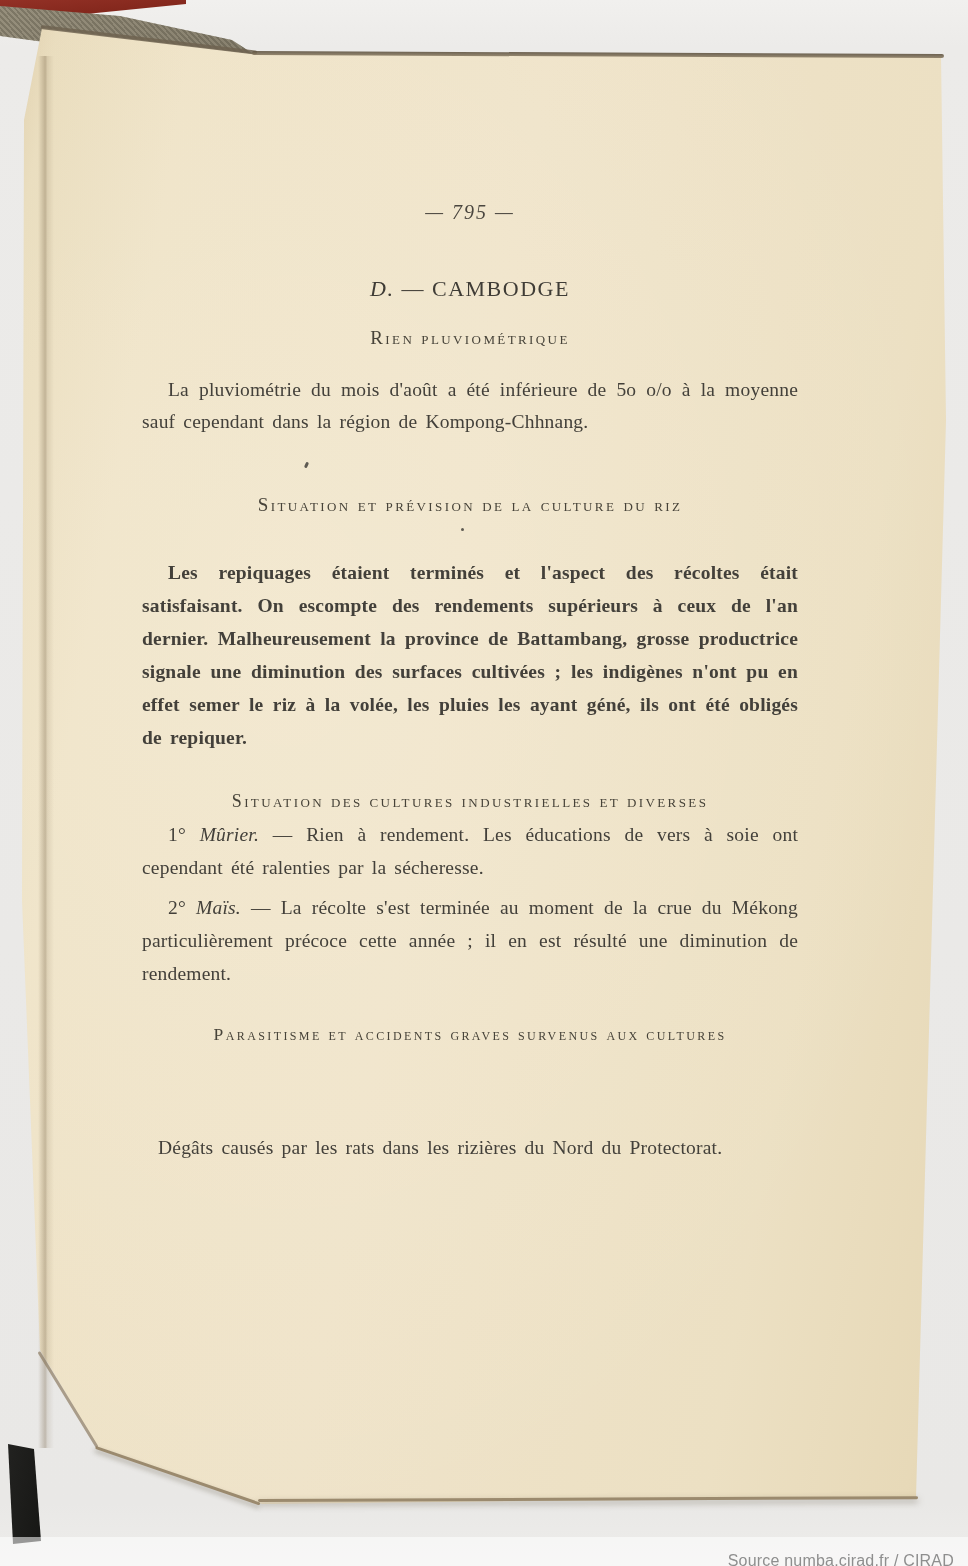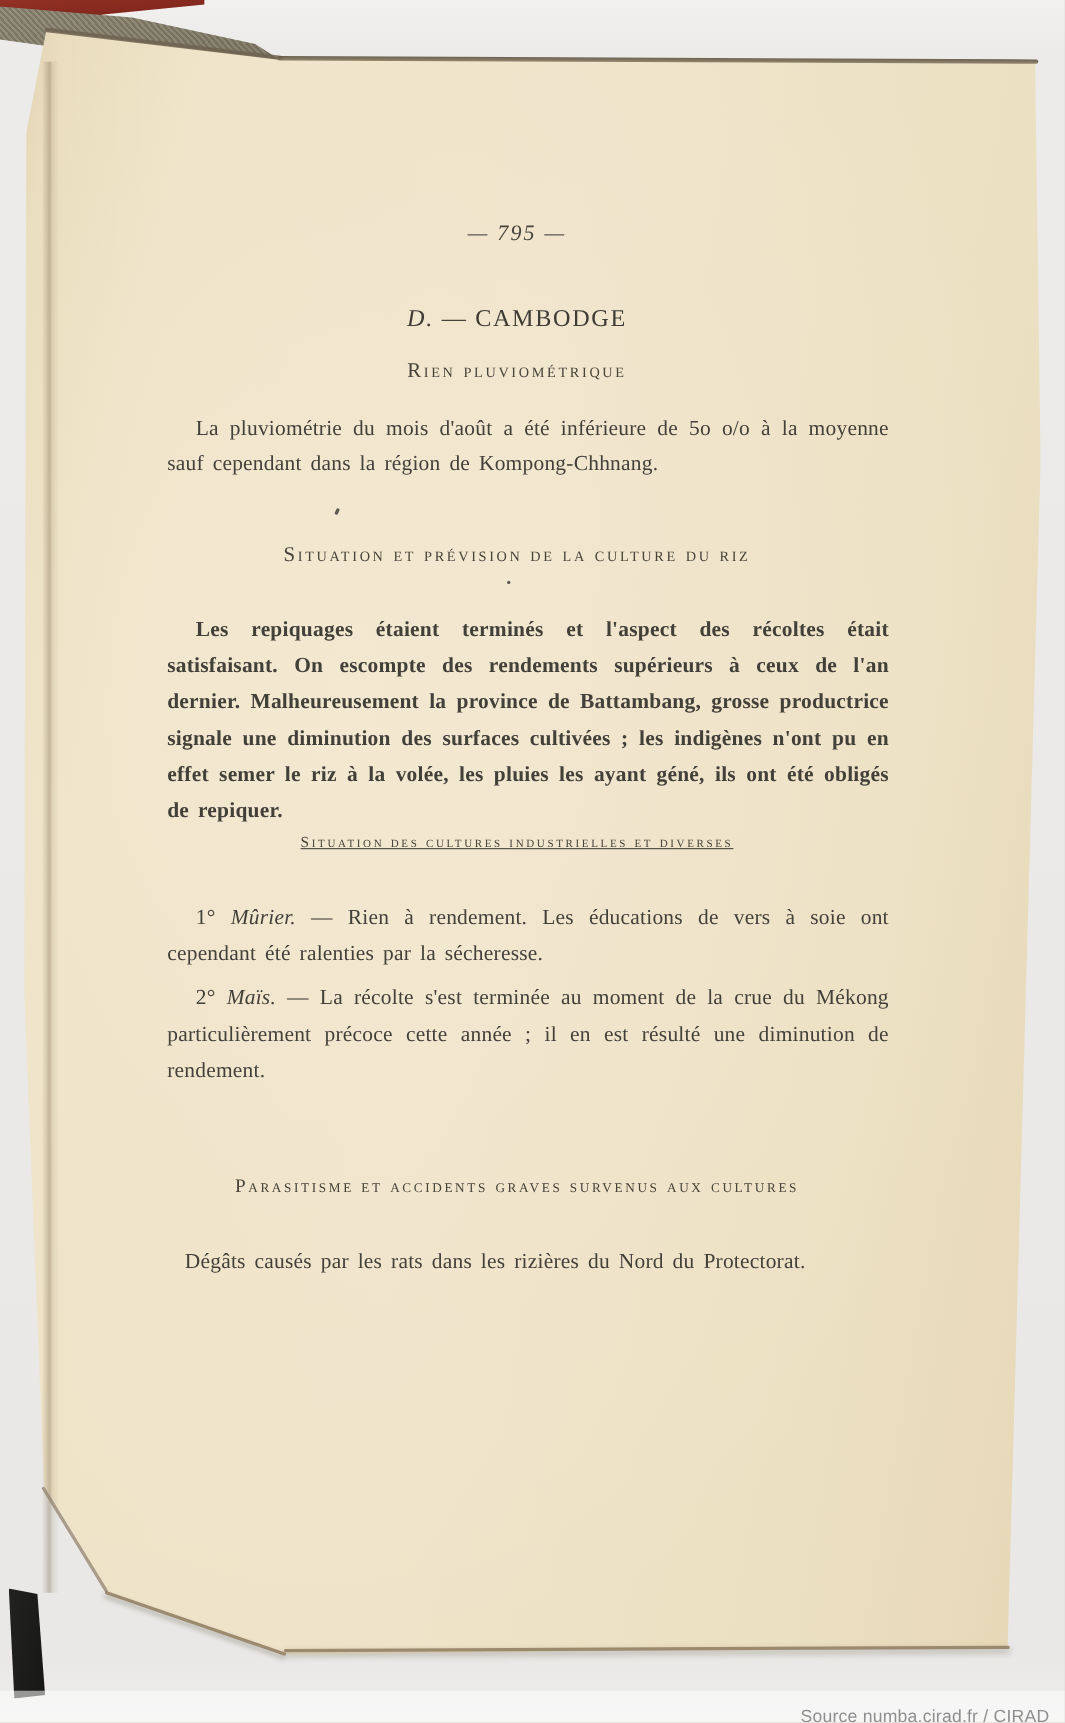--- a/index.html
+++ b/index.html
@@ -63,25 +63,25 @@
   .page-content > div { position: absolute; left: 0; width: 100%; }
   .pgnum { top: 177px; text-align: center; font-size: 20px; font-style: italic; letter-spacing: 2px; color: #4a463f; margin-top: 24px; }
   .chapter { top: 276px; text-align: center; font-size: 22px; letter-spacing: 1.5px; color: #3f3c36; font-family: Liberation Serif, serif; }
   .chapter .ltr { font-style: italic; }
   .sc {
     font-variant: small-caps; text-align: center;
     font-size: 19px; letter-spacing: 2.4px; color: #474339;
   }
   .h-pluvio { top: 327px; }
   .h-riz { top: 494px; }
-  .h-indus { top: 759px; font-size: 14px; text-decoration: underline; }
-  .h-paras { top: 1068px; font-size: 17.5px; }
+  .h-indus { top: 791px; font-size: 18px; }
+  .h-paras { top: 1024px; font-size: 17.5px; }
   .para {
     font-size: 19.5px; line-height: 33px; text-align: justify;
-    text-indent: 26px; word-spacing: 3px; letter-spacing: .2px; color: #43403a; margin-left: 10px;
+    text-indent: 26px; word-spacing: 3px; letter-spacing: .2px; color: #43403a;
   }
   .p-pluvio { top: 374px; line-height: 32px; }
   .p-riz { top: 556px; font-weight: bold; }
   .item-1 { top: 818px; }
   .item-2 { top: 891px; }
   .item-3 { top: 986px; }
   .p-degats { top: 1131px; text-indent: 16px; }
   .term { font-style: italic; }
   .speck { position: absolute; background: #5e5a52; border-radius: 50%; }
   .speck-1 { left: 305px; top: 462px; width: 3px; height: 6px; transform: rotate(25deg); border-radius: 2px; }

